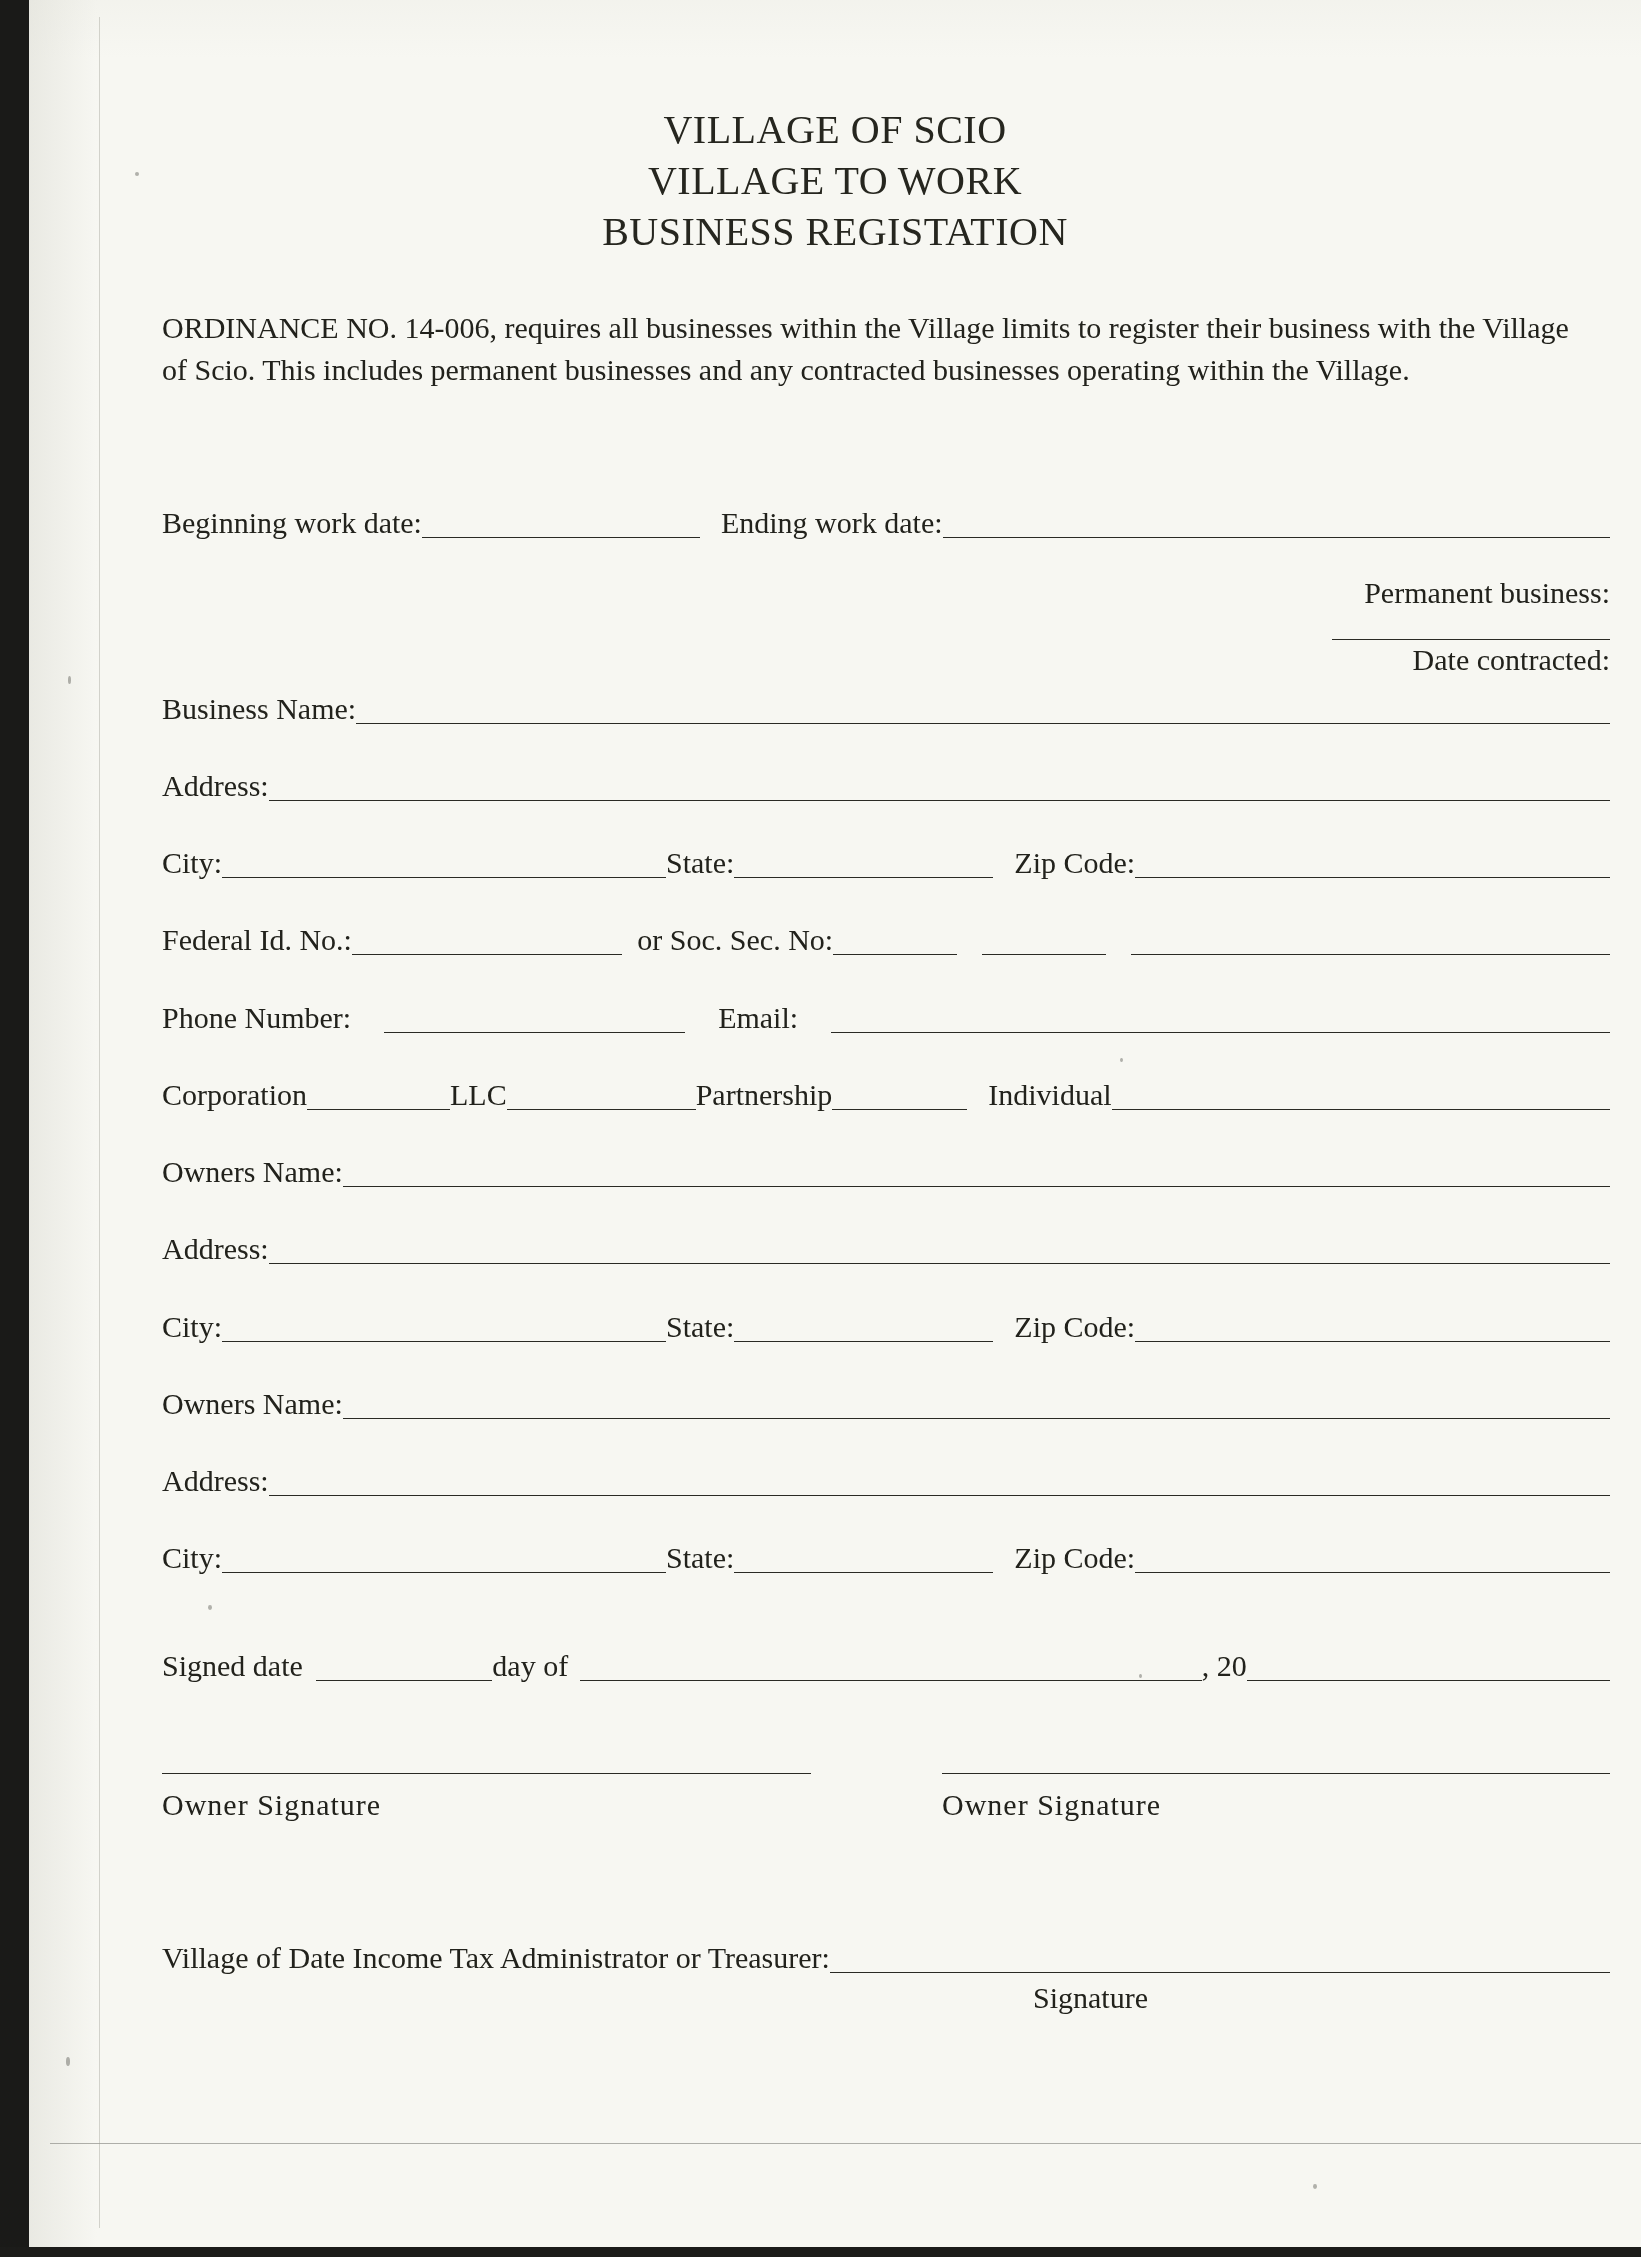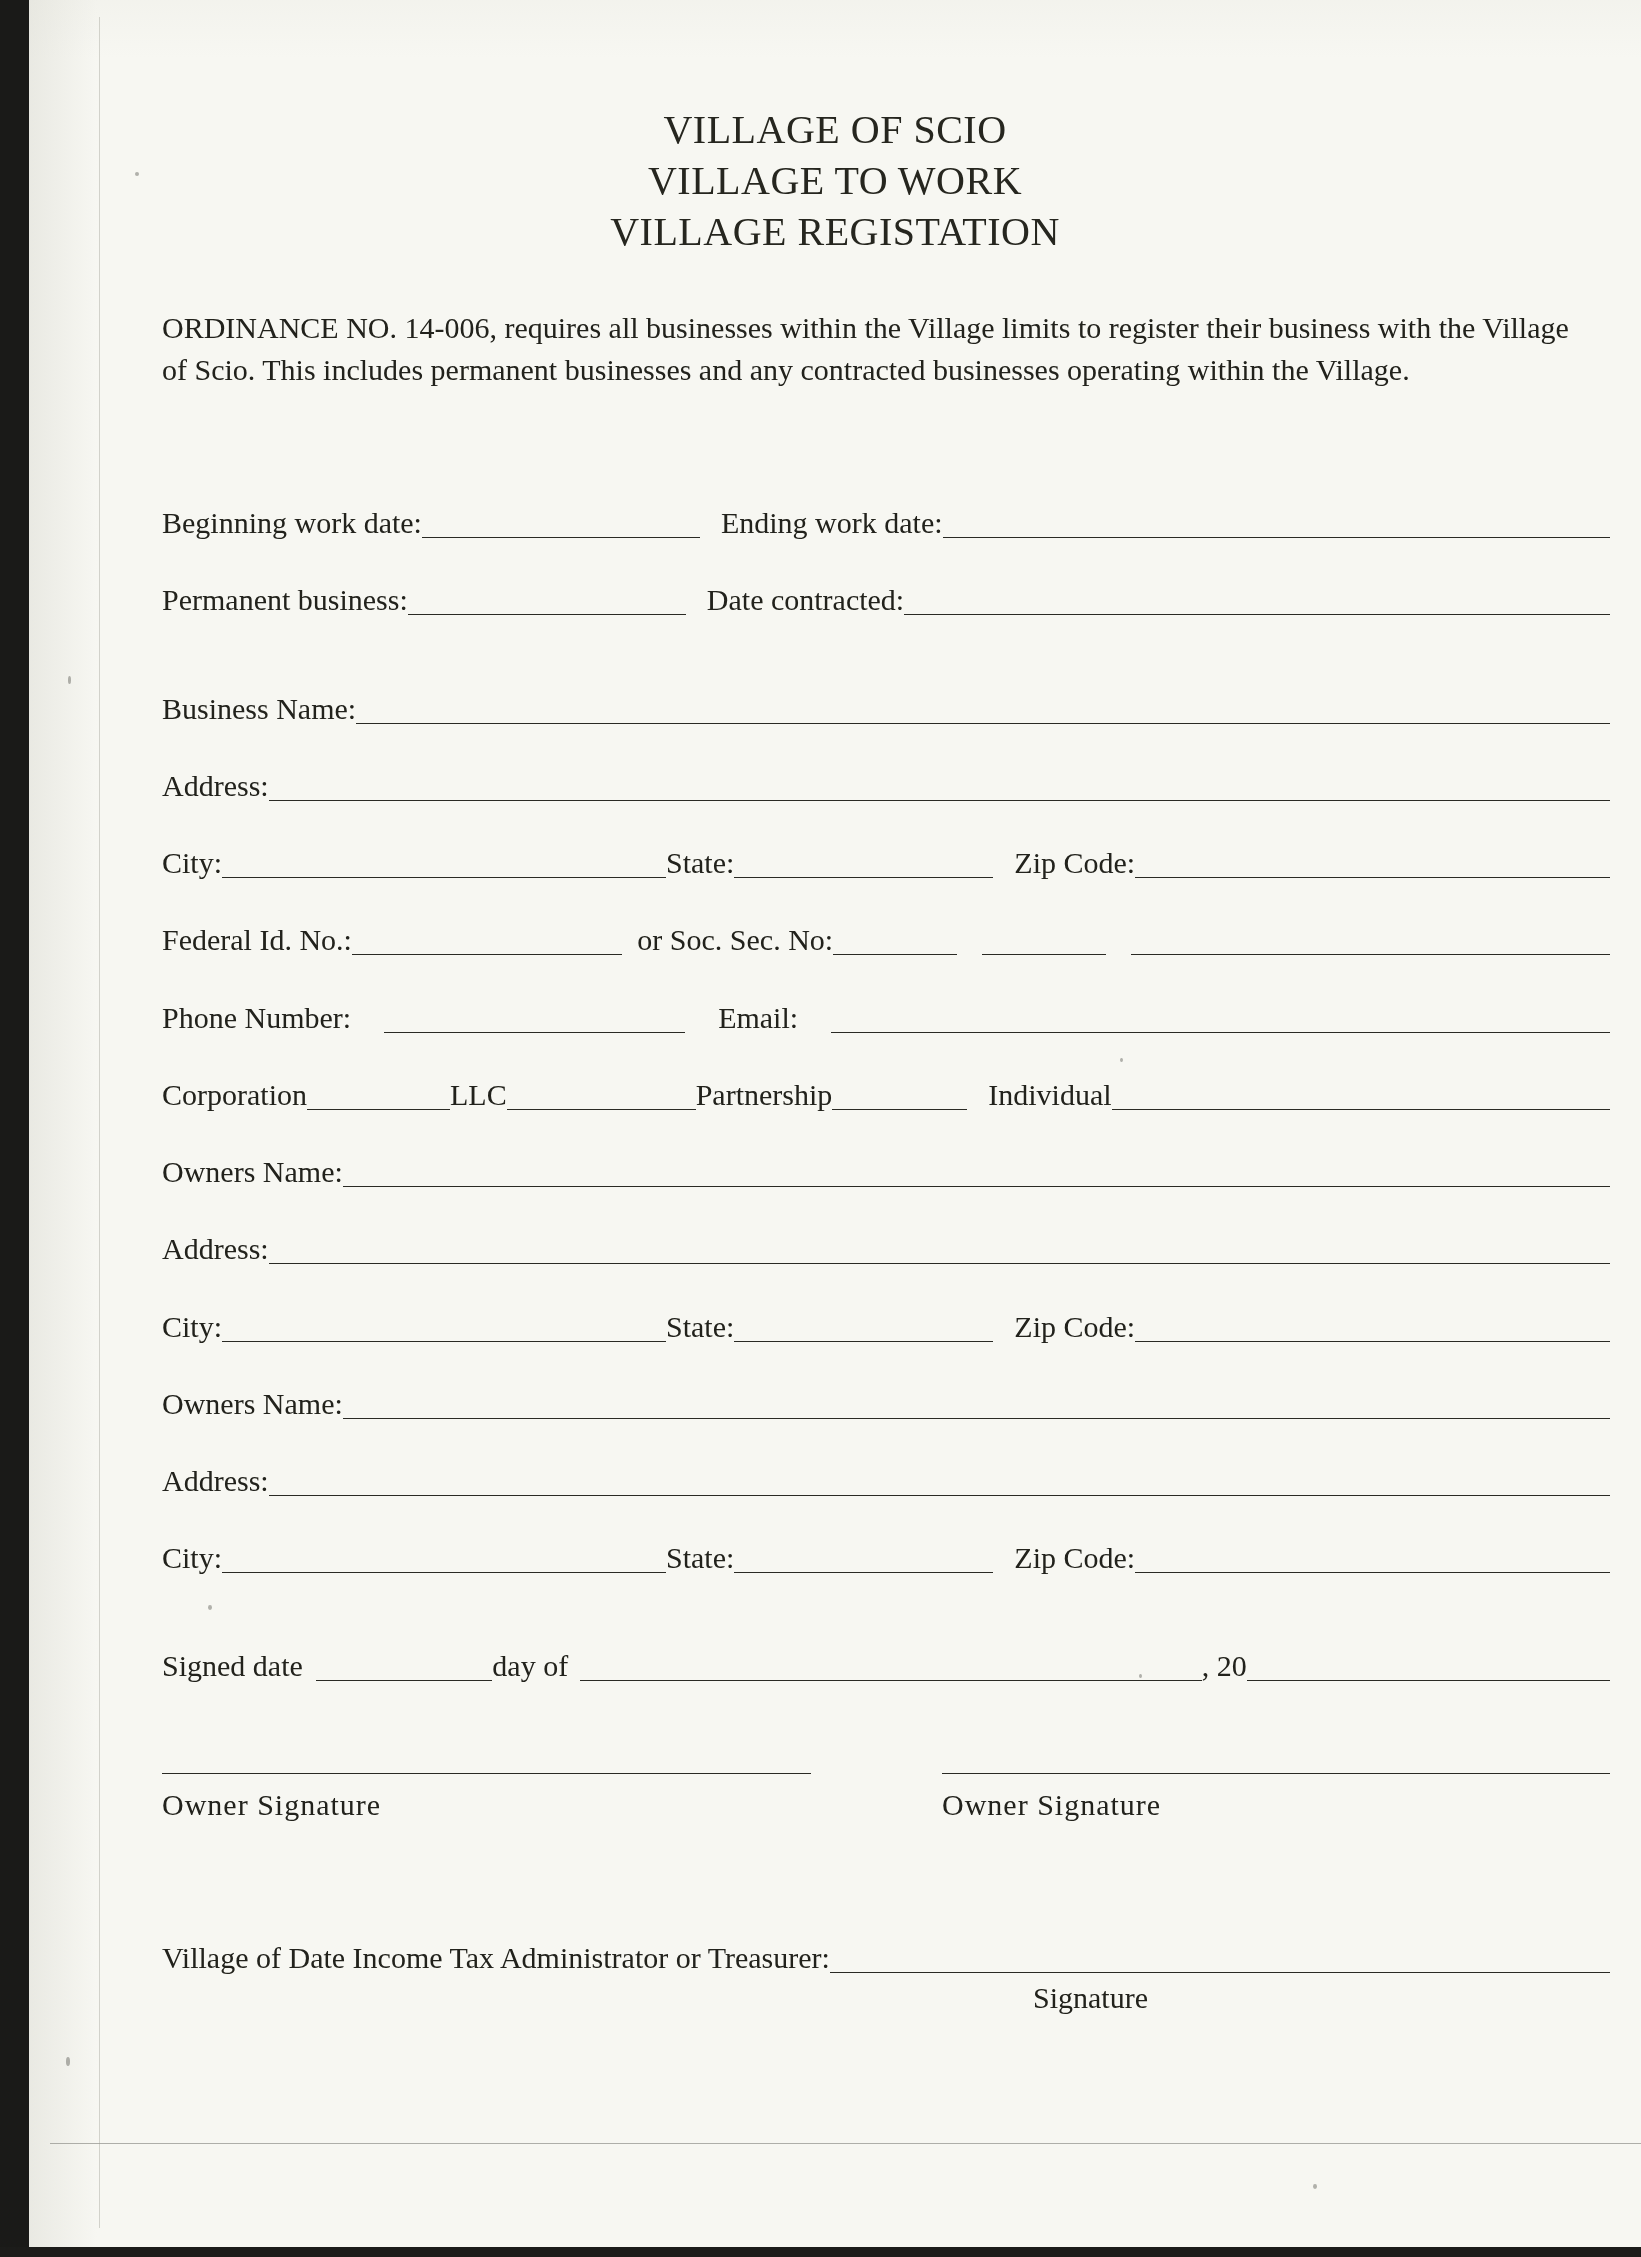--- a/index.html
+++ b/index.html
@@ -195,34 +195,34 @@
   <div class="speck" style="left:1091px;top:1058px;width:2.9px;height:3.9px;"></div>
   <div class="speck" style="left:1110px;top:1674px;width:2.9px;height:3.9px;"></div>
   <div class="speck" style="left:37px;top:2057px;width:3.9px;height:8.7px;"></div>
   <div class="speck" style="left:1284px;top:2184px;width:3.9px;height:4.8px;"></div>
 
   <div class="content">
 
     <div class="title-block">
       <div class="title-line">VILLAGE OF SCIO</div>
       <div class="title-line">VILLAGE TO WORK</div>
-      <div class="title-line">VILLAGE REGISTATION</div>
+      <div class="title-line">BUSINESS REGISTATION</div>
     </div>
 
     <div class="ordinance">ORDINANCE NO. 14-006, requires all businesses within the Village limits to register their business with the Village of Scio. This includes permanent businesses and any contracted businesses operating within the Village.</div>
 
     <div class="row" style="top:498px;">
       <span class="lbl">Beginning work date:</span>
       <span class="blank" style="width:278px;"></span>
       <span class="gap" style="width:21px;"></span>
       <span class="lbl">Ending work date:</span>
       <span class="blank flex"></span>
     </div>
 
-    <div class="row" style="top:575px;">
+    <div class="row" style="top:575px;flex-direction:column;">
       <span class="lbl">Permanent business:</span>
       <span class="blank" style="width:278px;"></span>
       <span class="gap" style="width:21px;"></span>
       <span class="lbl">Date contracted:</span>
       <span class="blank flex"></span>
     </div>
 
     <div class="row" style="top:684px;">
       <span class="lbl">Business Name:</span>
       <span class="blank flex"></span>

